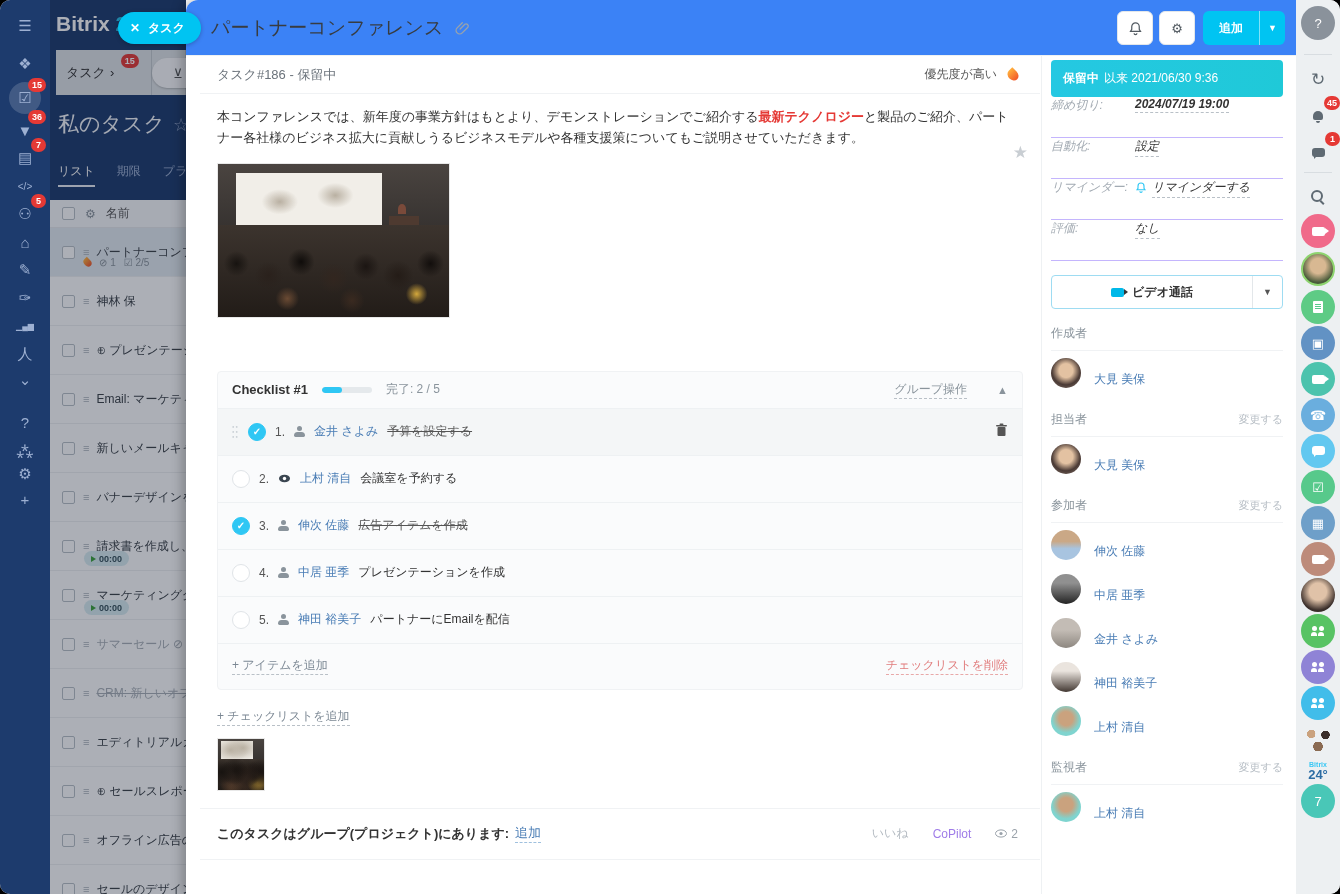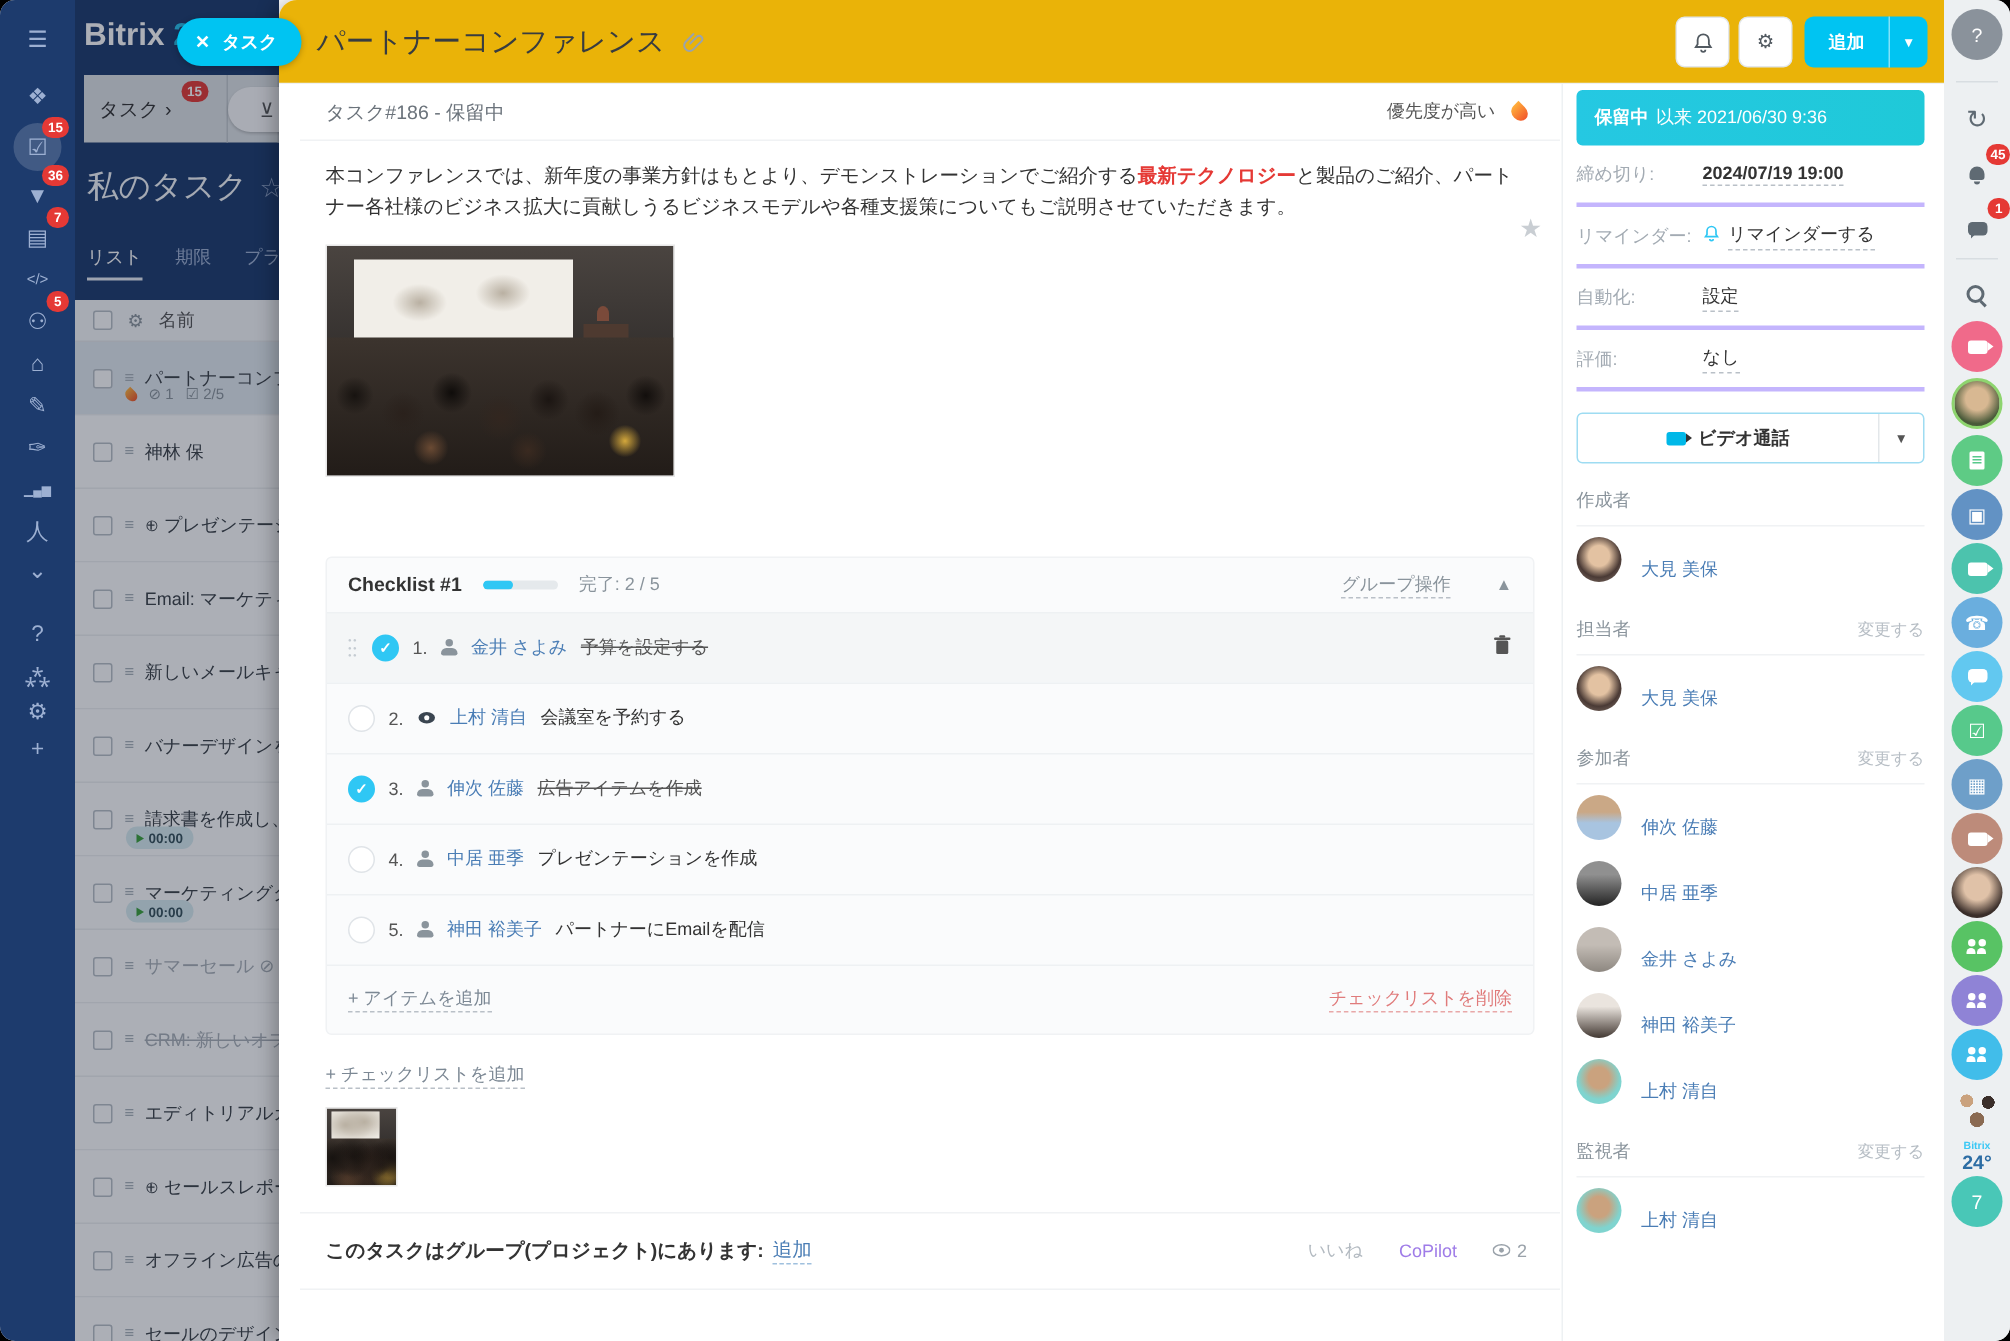--- a/index.html
+++ b/index.html
@@ -44,21 +44,21 @@
   .timerb i{width:0;height:0;border-left:5px solid #3ba23b;border-top:3px solid transparent;border-bottom:3px solid transparent;}
   .dim{position:absolute;left:50px;top:0;width:136px;height:894px;background:rgba(18,26,46,.35);z-index:6;}
 
   
   .close-pill{position:absolute;left:118px;top:12px;height:32px;padding:0 16px 0 12px;border-radius:16px;background:#00c4f2;
               z-index:30;display:flex;align-items:center;gap:8px;color:#fff;font-size:12px;font-weight:bold;box-shadow:0 1px 4px rgba(0,0,0,.25);}
 
   
   .panel{position:absolute;left:186px;top:0;width:1110px;height:894px;background:#fff;border-radius:12px 0 0 0;z-index:10;
          box-shadow:-4px 0 12px rgba(0,0,0,.25);}
-  .phead{position:absolute;left:186px;top:0;width:1110px;height:56px;border-bottom:1px solid #eef1f3;z-index:11;border-radius:12px 0 0 0;background:#eab308;font-family:Liberation Serif, serif;}
+  .phead{position:absolute;left:186px;top:0;width:1110px;height:56px;border-bottom:1px solid #eef1f3;z-index:11;border-radius:12px 0 0 0;background:#3b82f6;}
   .ptitle{position:absolute;left:25px;top:15px;font-size:19px;color:#383c40;display:flex;align-items:center;gap:12px;}
   .hbtn{position:absolute;top:11px;width:36px;height:34px;border:1px solid #e3e7ea;border-radius:6px;background:#fff;
         display:flex;align-items:center;justify-content:center;color:#525a61;}
   .addbtn{position:absolute;left:1017px;top:11px;height:34px;border-radius:6px;background:#00c4f2;color:#fff;display:flex;z-index:12;}
   .addbtn .lab{padding:0 16px;display:flex;align-items:center;font-size:12px;font-weight:bold;}
   .addbtn .car{width:26px;display:flex;align-items:center;justify-content:center;border-left:1px solid rgba(255,255,255,.5);font-size:9px;}
   .coldiv{position:absolute;left:1041px;top:56px;width:1px;height:838px;background:#eef1f3;z-index:11;}
 
   
   .maincol{position:absolute;left:200px;top:56px;width:840px;z-index:11;background:#fff;}
@@ -119,21 +119,21 @@
   .bluelink{color:#4a7db5;border-bottom:1px dashed #9fc0de;cursor:pointer;margin-left:6px;font-weight:normal;font-size:13px;}
   .gright{margin-left:auto;display:flex;align-items:center;gap:24px;font-size:12px;text-align:center;}
   .likel{color:#b3bac1;cursor:pointer;}
   .copil{color:#9f7ce8;cursor:pointer;}
   .views{color:#9aa2aa;display:flex;align-items:center;gap:4px;}
 
   
   .rightcol{position:absolute;left:1051px;top:60px;width:232px;z-index:11;background:#fff;}
   .statusbar{height:37px;border-radius:4px;background:linear-gradient(90deg,#25c8e2,#1fc9d8);color:#fff;display:flex;align-items:center;padding:0 12px;font-size:12px;gap:5px;}
   .statusbar b{font-size:12px;}
-  .frow{min-height:41px;border-bottom:3px solid #c4b5fd;display:flex;align-items:center;}
+  .frow{min-height:41px;border-bottom:1px solid #c4b5fd;display:flex;align-items:flex-start;font-style:italic;}
   .flab{width:84px;color:#a3abb3;font-size:12px;flex:none;}
   .fval{font-size:12px;color:#333;display:flex;align-items:center;gap:5px;}
   .fval .v{border-bottom:1px dashed #b9c0c7;padding-bottom:1px;cursor:pointer;}
   .fval.bold .v{font-weight:bold;}
   .fval.plain .v{border-bottom:none;cursor:default;}
   .vcall{margin-top:14px;height:34px;border:1px solid #9edcf2;border-radius:4px;display:flex;align-items:center;background:#fff;cursor:pointer;}
   .vcall .main{flex:1;display:flex;align-items:center;justify-content:center;gap:8px;font-size:12px;font-weight:bold;color:#333;}
   .vcall .car{width:30px;align-self:stretch;border-left:1px solid #e3e7ea;display:flex;align-items:center;justify-content:center;color:#555;font-size:9px;}
   .cam{position:relative;width:13px;height:9px;background:#00b8e8;border-radius:2px;display:inline-block;}
   .cam::after{content:"";position:absolute;right:-4px;top:1px;border-left:4px solid #00b8e8;border-top:3px solid transparent;border-bottom:3px solid transparent;border-left-color:inherit;}
@@ -496,36 +496,36 @@
       <span>以来 2021/06/30 9:36</span>
     </div>
     <div id="fieldrows">
         <div class="frow">
           <span class="flab">締め切り:</span>
           <span class="fval bold">
             <span class="v">2024/07/19 19:00</span>
           </span>
         </div>
         <div class="frow">
+          <span class="flab">自動化:</span>
+          <span class="fval dotted">
+            <span class="v">設定</span>
+          </span>
+        </div>
+        <div class="frow">
           <span class="flab">リマインダー:</span>
           <span class="fval dotted">
             <span><svg width="12" height="13" viewBox="0 0 16 16">
                 <path d="M8 2 a4 4 0 0 1 4 4 v3 l1.3 2 H2.7 L4 9 V6 a4 4 0 0 1 4-4 z" fill="none" stroke="#2fc7f4" stroke-width="1.5"></path>
                 <path d="M6.5 13 a1.5 1.5 0 0 0 3 0" fill="none" stroke="#2fc7f4" stroke-width="1.5"></path>
               </svg></span>
             <span class="v">リマインダーする</span>
           </span>
         </div>
         <div class="frow">
-          <span class="flab">自動化:</span>
-          <span class="fval dotted">
-            <span class="v">設定</span>
-          </span>
-        </div>
-        <div class="frow">
           <span class="flab">評価:</span>
           <span class="fval dotted">
             <span class="v">なし</span>
           </span>
         </div>
       </div>
     <div class="vcall">
       <span class="main">
         <span class="cam"></span>
         <span>ビデオ通話</span>

